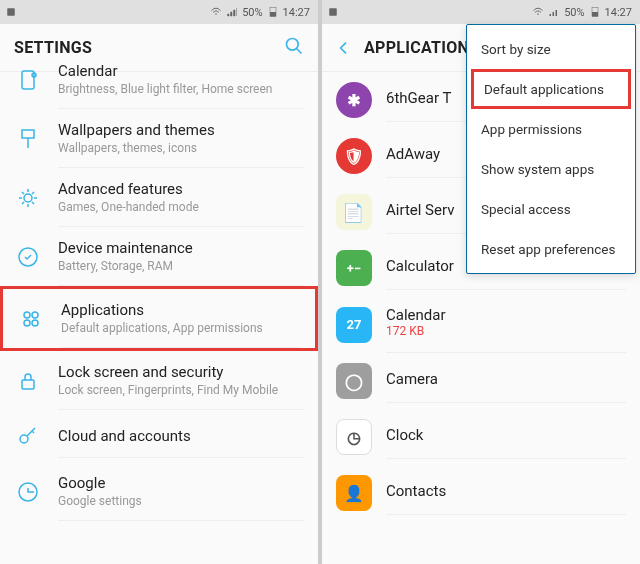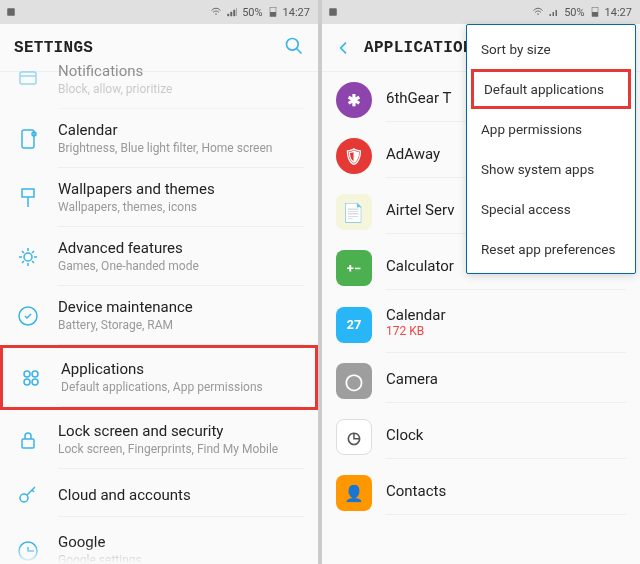--- a/index.html
+++ b/index.html
@@ -4,21 +4,21 @@
 <style>
   * { box-sizing: border-box; margin: 0; padding: 0; }
   body { font-family: -apple-system, Roboto, Arial, sans-serif; background: #f0f0f0; width: 640px; height: 564px; overflow: hidden; }
   .container { display: flex; width: 640px; height: 564px; gap: 4px; background: #ccc; }
   .phone { width: 318px; height: 564px; background: #fafafa; overflow: hidden; position: relative; }
   .status-bar { height: 24px; background: #e0e0e0; display: flex; align-items: center; justify-content: flex-end; padding: 0 8px; font-size: 11px; color: #555; gap: 4px; position: relative; }
   .status-left { position: absolute; left: 6px; display: flex; gap: 3px; align-items: center; }
   .ico { width: 12px; height: 12px; fill: #666; }
   .ico-sm { width: 10px; height: 10px; fill: #666; }
   .header { height: 48px; display: flex; align-items: center; padding: 0 14px; border-bottom: 1px solid #eee; position: relative; }
-  .header-title { font-size: 16px; font-weight: 700; color: #222; letter-spacing: 0.3px; flex: 1; font-family: Liberation Mono, monospace; }
+  .header-title { font-size: 16px; font-weight: 700; color: #222; letter-spacing: 0.3px; flex: 1; }
   .search-btn svg { width: 20px; height: 20px; stroke: #39b4e8; fill: none; stroke-width: 2; }
   .back-btn svg { width: 16px; height: 16px; stroke: #39b4e8; fill: none; stroke-width: 2.5; }
   .back-btn { margin-right: 12px; display:flex; align-items:center; }
   .list { overflow-y: hidden; }
   .row { display: flex; align-items: center; padding: 12px 14px 12px 14px; position: relative; }
   .row-icon { width: 28px; height: 28px; margin-right: 16px; display: flex; align-items: center; justify-content: center; }
   .row-icon svg { width: 24px; height: 24px; stroke: #39b4e8; fill: none; stroke-width: 1.5; }
   .row-body { flex: 1; border-bottom: 1px solid #eee; padding-bottom: 12px; margin-bottom: -12px; min-width: 0; }
   .row-title { font-size: 15px; color: #222; }
   .row-sub { font-size: 12px; color: #999; margin-top: 2px; white-space: nowrap; overflow: hidden; text-overflow: ellipsis; }
@@ -66,32 +66,20 @@
       <span class="header-title">SETTINGS</span>
       <span class="search-btn">
         <svg viewBox="0 0 24 24">
             <circle cx="10" cy="10" r="7"></circle>
             <line x1="15" y1="15" x2="21" y2="21"></line>
           </svg>
       </span>
     </div>
 
     <div class="list" style="margin-top:-22px">
-      <div class="row" style="opacity:.5">
-        <div class="row-icon">
-            <svg viewBox="0 0 24 24">
-              <rect x="4" y="4" width="16" height="12" rx="2"></rect>
-              <line x1="4" y1="8" x2="20" y2="8"></line>
-            </svg>
-          </div>
-        <div class="row-body">
-            <div class="row-title">Notifications</div>
-            <div class="row-sub">Block, allow, prioritize</div>
-          </div>
-      </div>
       <div class="row">
         <div class="row-icon">
             <svg viewBox="0 0 24 24">
               <rect x="6" y="3" width="12" height="18" rx="2"></rect>
               <circle cx="18" cy="7" r="2"></circle>
             </svg>
           </div>
         <div class="row-body">
             <div class="row-title">Calendar</div>
             <div class="row-sub">Brightness, Blue light filter, Home screen</div>

